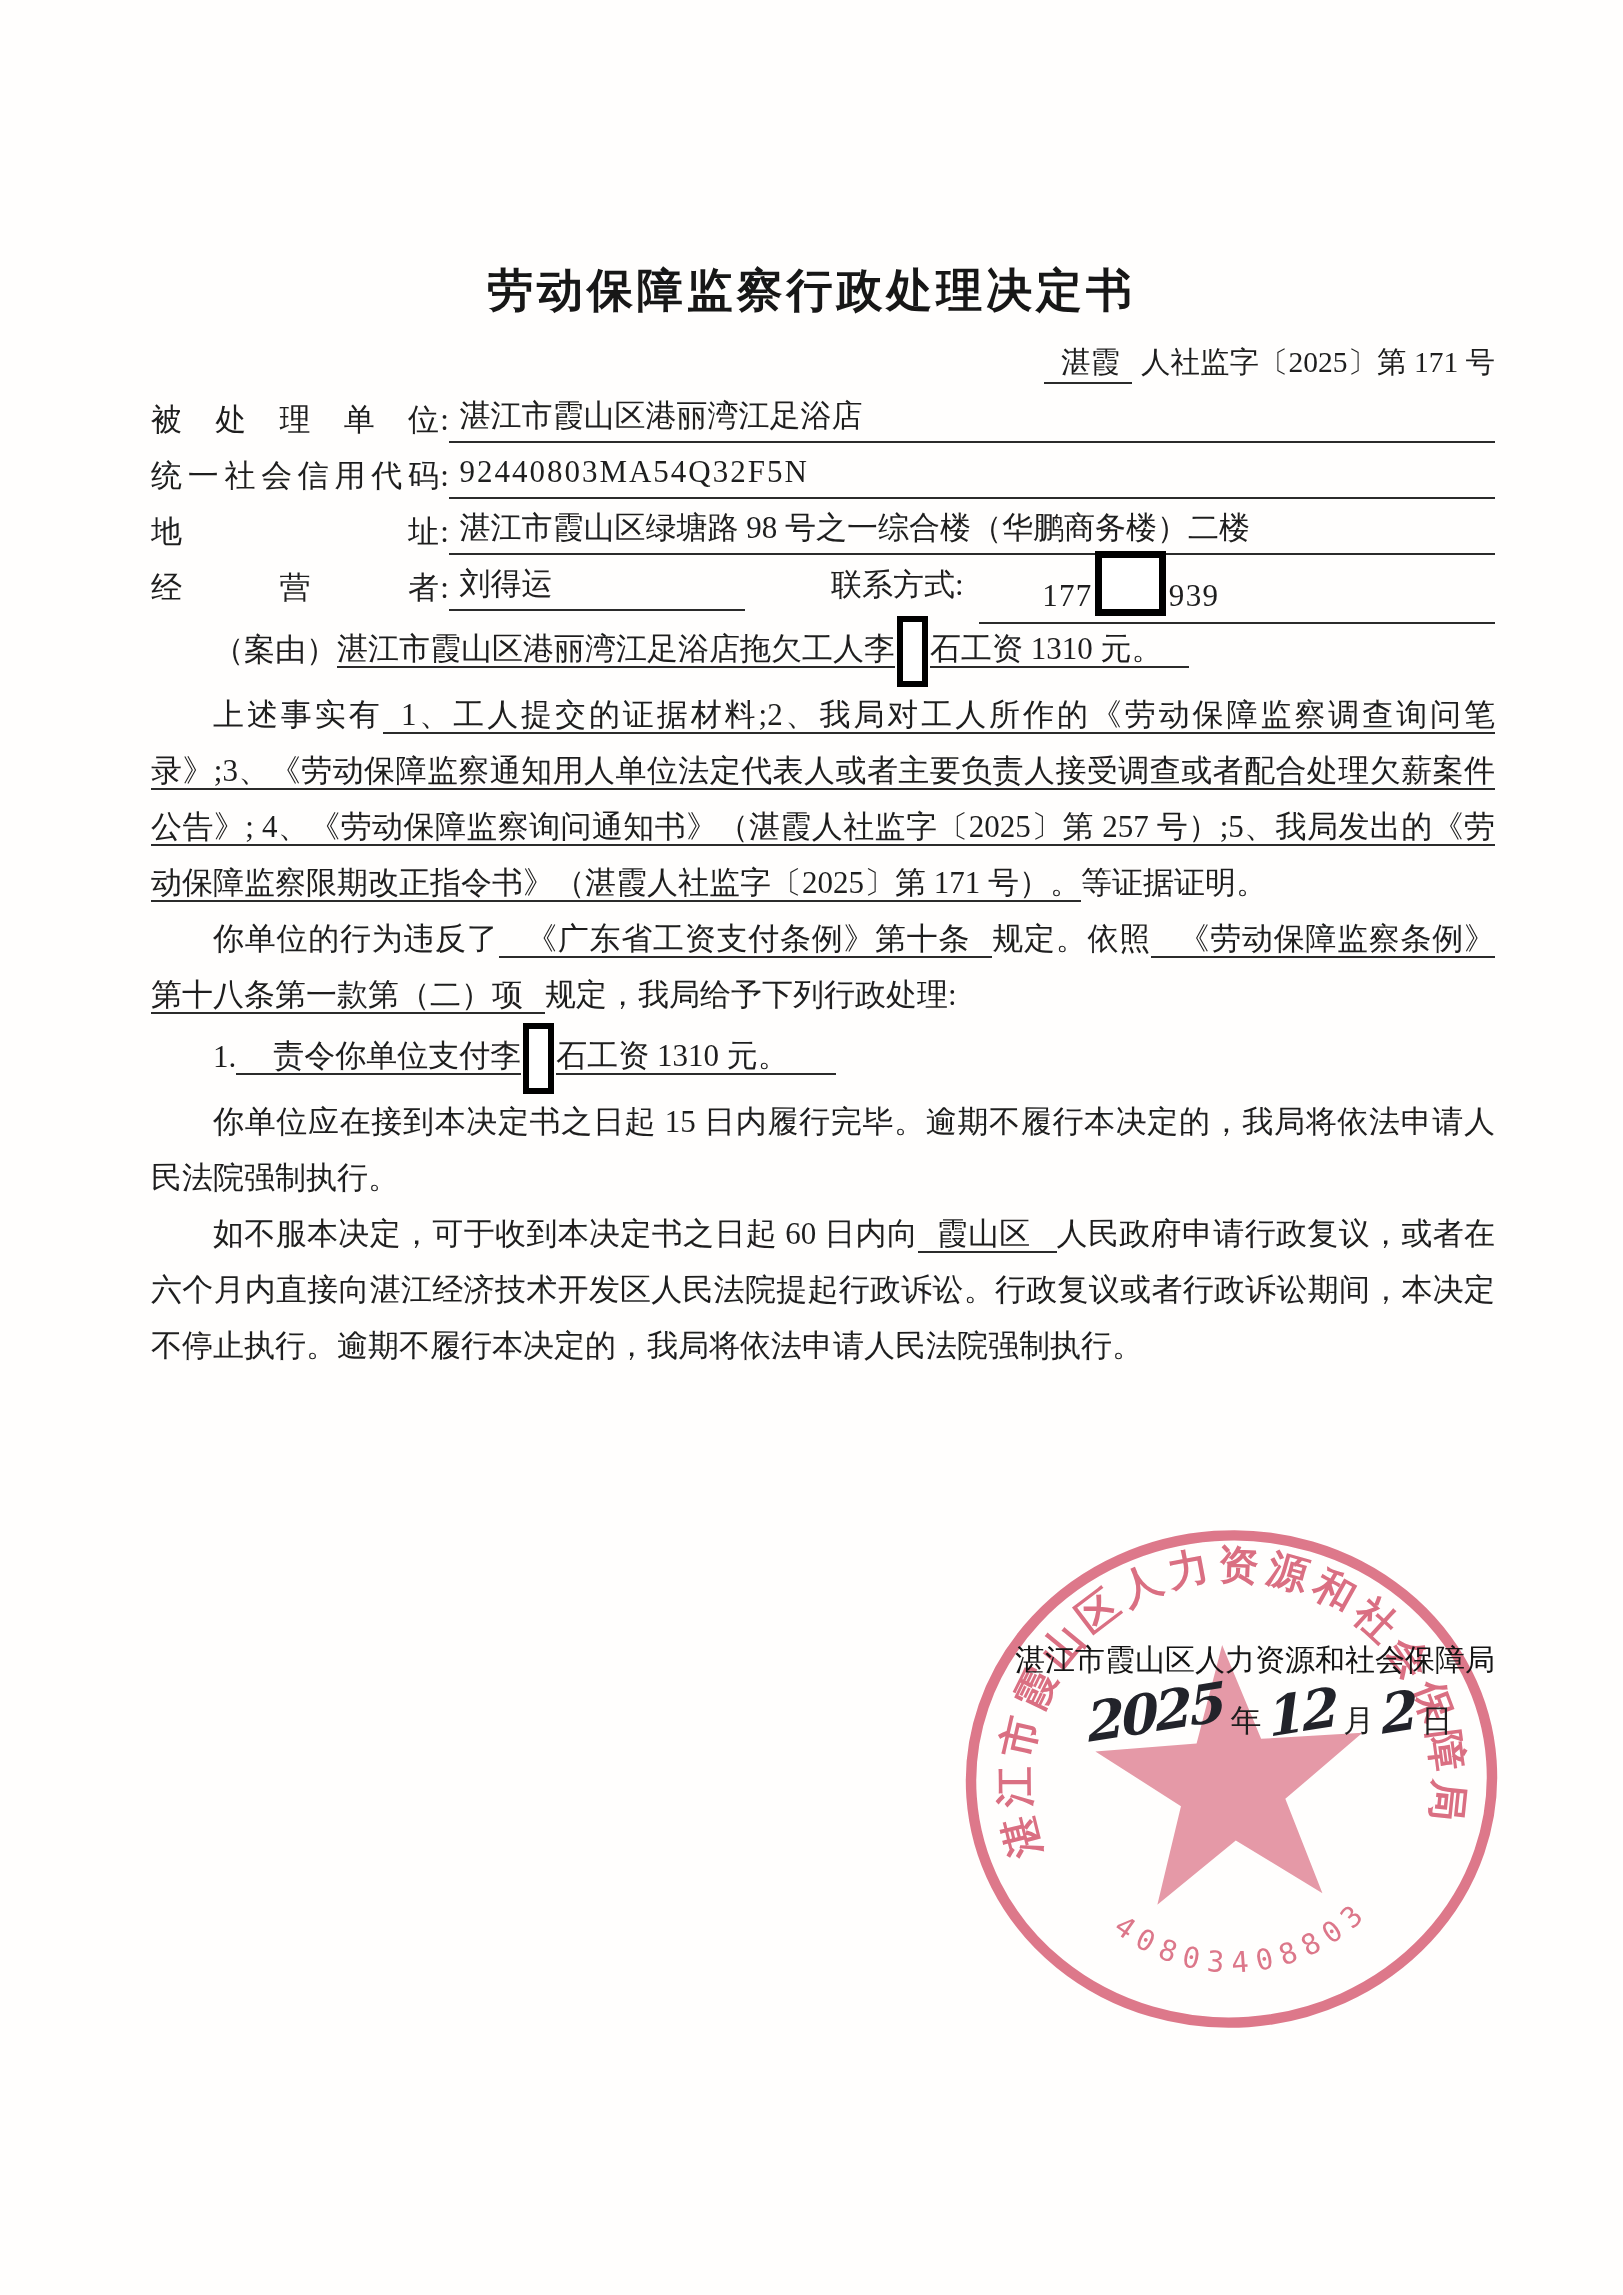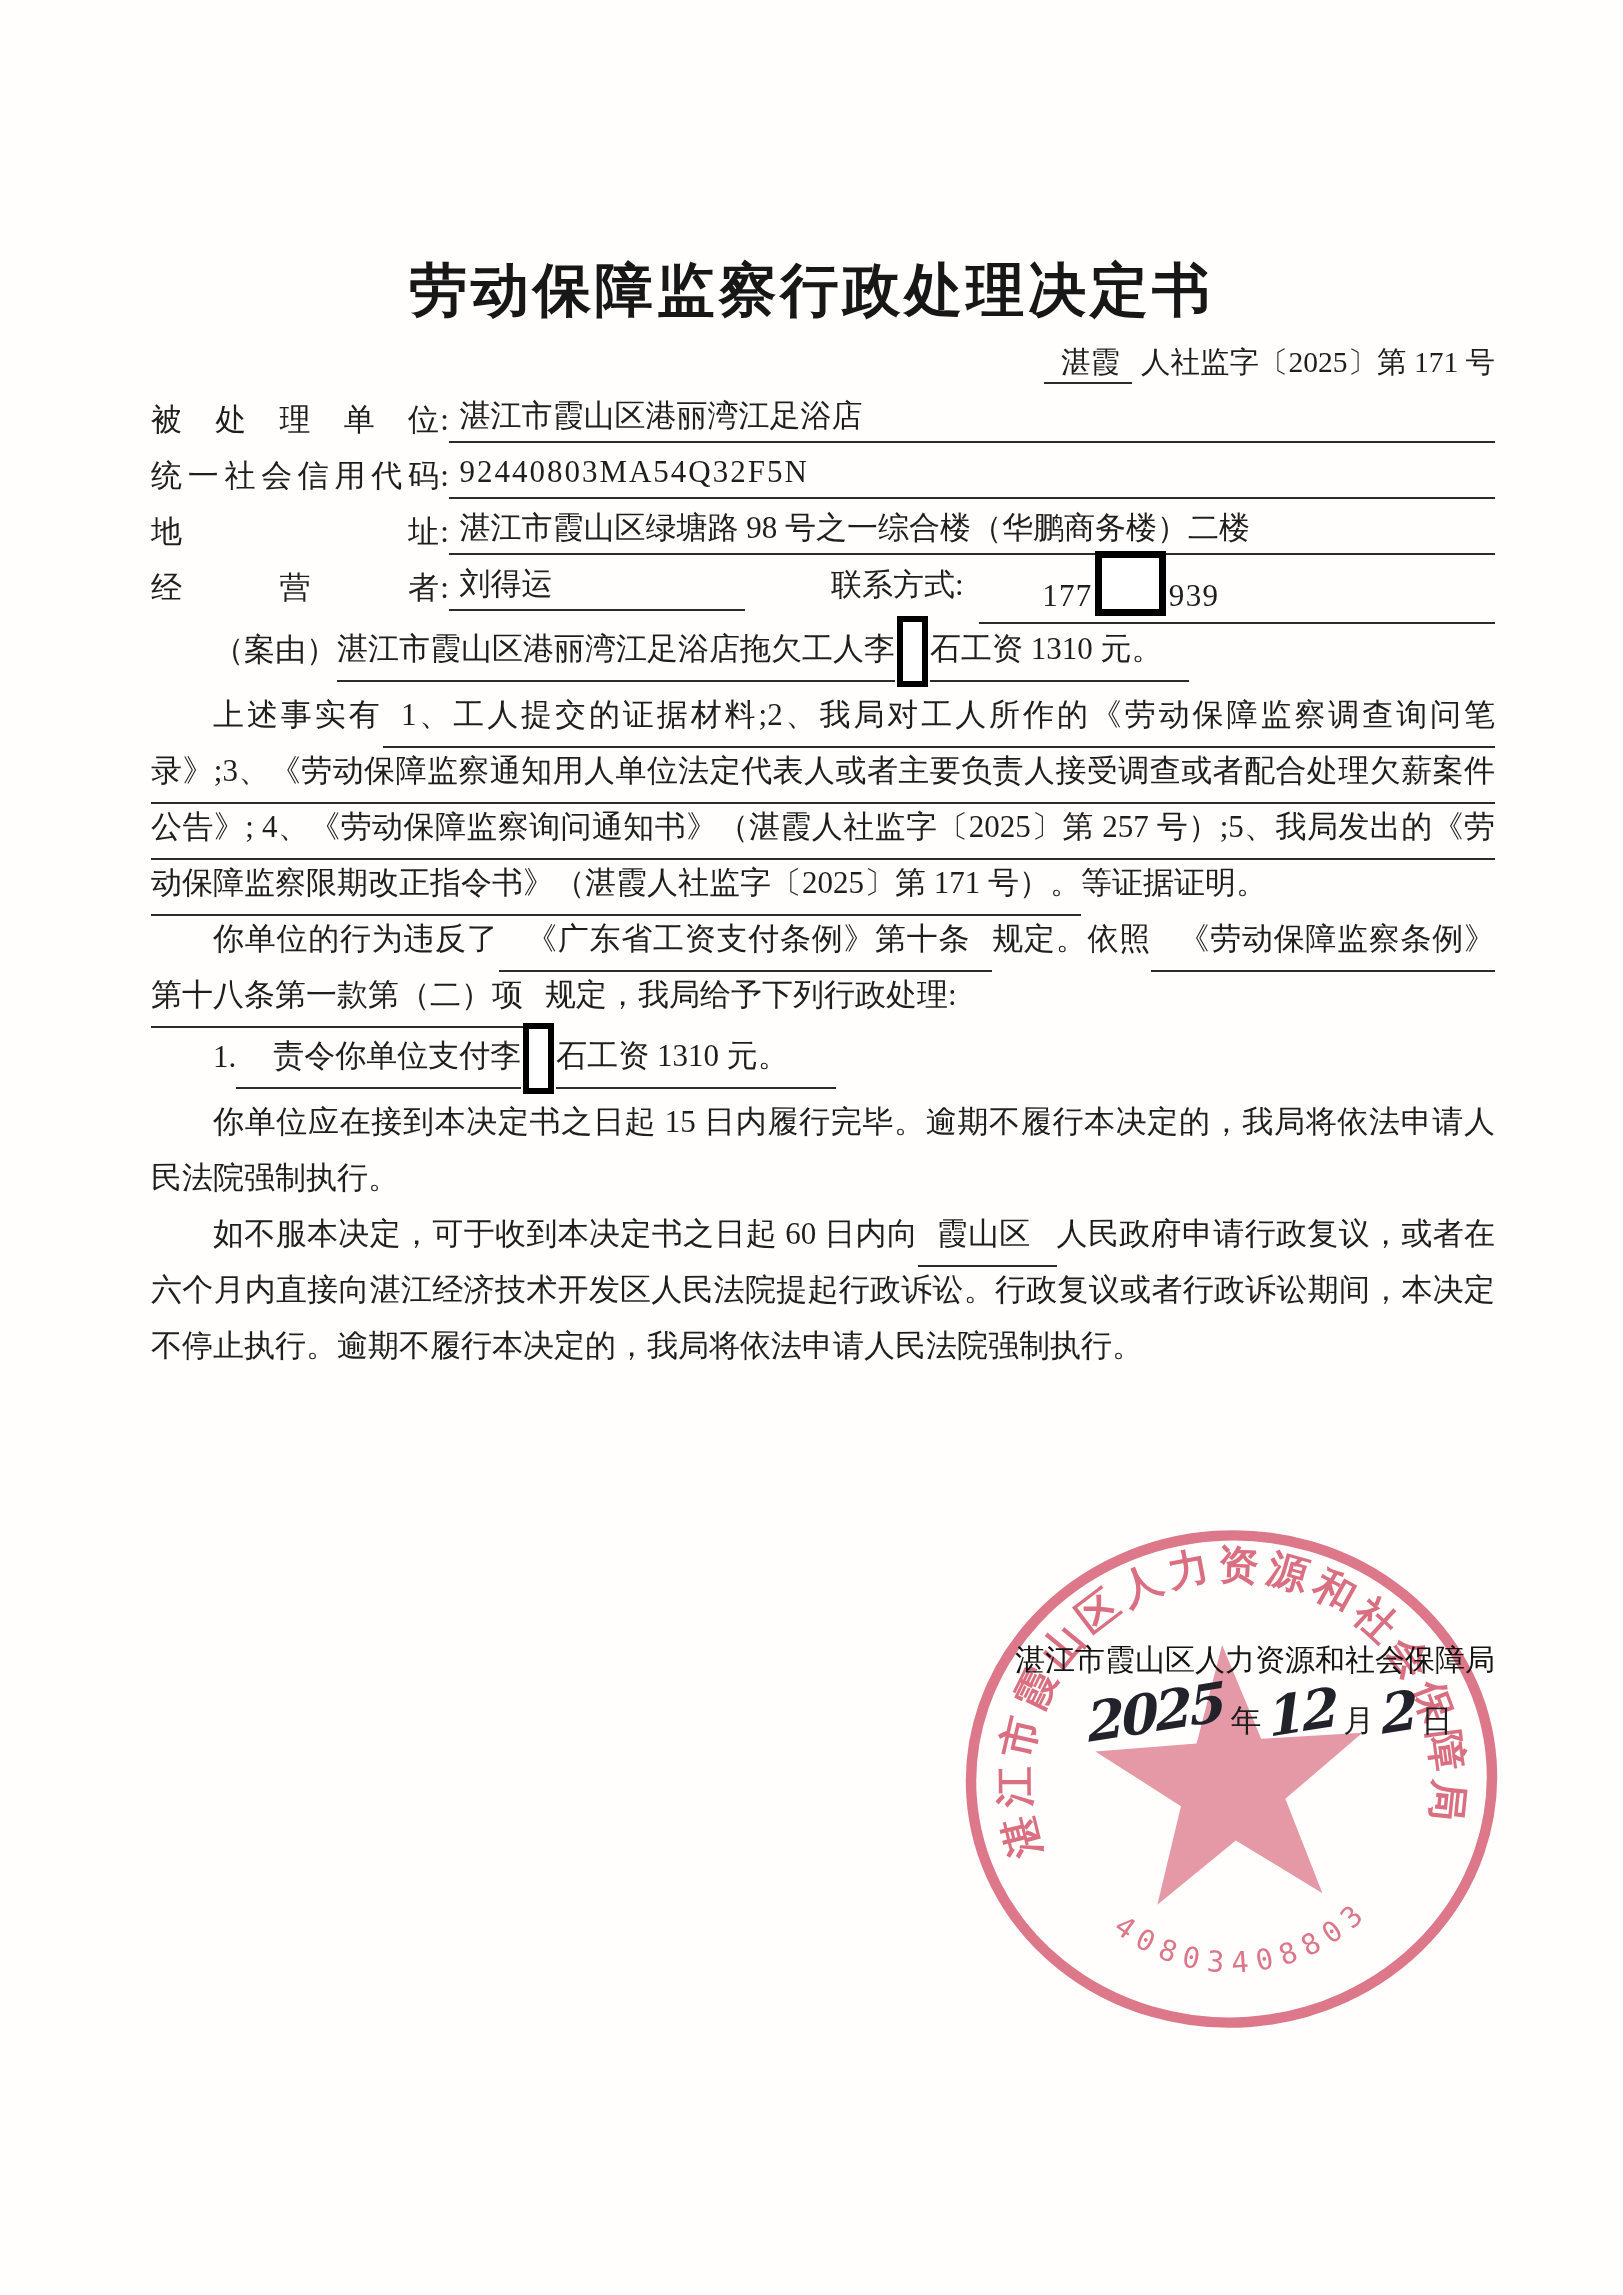--- a/index.html
+++ b/index.html
@@ -10,21 +10,21 @@
     background:#fffefd;
     overflow:hidden;
     font-family:"Liberation Serif","DejaVu Serif",serif;
     color:#1e1e1e;
   }
   .title{
     margin-top:254px;
     text-align:center;
     font-family:"Liberation Sans","DejaVu Sans",sans-serif;
     font-weight:700;
-    font-size:58px;
+    font-size:46px;
     line-height:72px;
     letter-spacing:3.9px;
     color:#171717;
   }
   .docno{
     margin-top:17px;
     padding-right:128px;
     text-align:right;
     font-size:29.5px;
     line-height:38px;
@@ -57,21 +57,21 @@
   .clabel{margin-left:86px;padding-bottom:5.2px;}
   .phone{margin-left:15.7px;padding-left:63px;letter-spacing:1.3px;}
   .code-ls{letter-spacing:2px;}
   .para{
     margin:0;
     font-size:31px;
     line-height:56px;
     text-align:justify;
     text-indent:62px;
   }
-  .u{border-bottom:2.6px solid #2b2b2b;padding-bottom:14px;}
+  .u{border-bottom:2.6px solid #2b2b2b;padding-bottom:0;}
   .pad-s{padding-left:18.3px;}
   .pad-b{padding-left:27.5px;padding-right:22px;}
   .padl-l{padding-left:37px;}
   .padr-l{padding-right:47px;}
   .padr-m{padding-right:26px;}
   .redact{
     display:inline-block;
     background:#ffffff;
     border:7.2px solid #000000;
     box-sizing:border-box;

